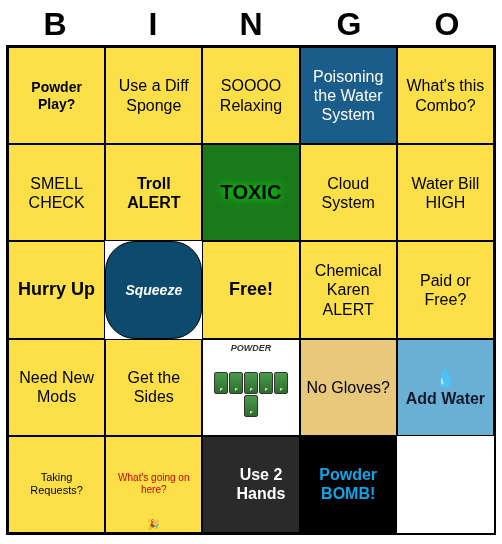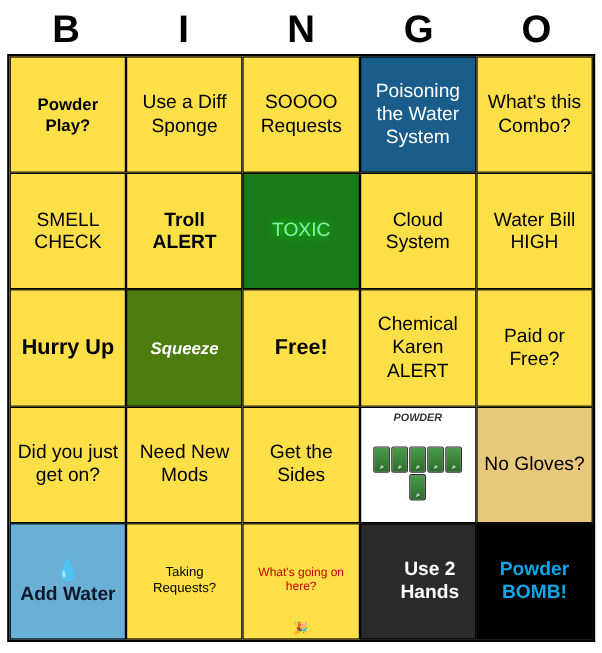--- a/index.html
+++ b/index.html
@@ -47,22 +47,23 @@
     }
     .cell-text {
       font-size: 16px;
       line-height: 1.2;
     }
     .cell-bold {
       font-weight: bold;
     }
     
     .cell-dark-bg {
-      background: #4d7c0f;
-      color: #fff;
+      background: #0c4a6e;
+      color: #fff;
+      border-radius: 30px;
     }
     .cell-green-bg {
       background: #1a7a1a;
       color: #00ff00;
     }
     .cell-free {
       font-size: 18px;
       font-weight: bold;
       color: #000;
     }
@@ -138,23 +139,23 @@
     .powder-label {
       position: absolute;
       top: 3px;
       font-size: 9px;
       font-weight: bold;
       color: #333;
       background: rgba(255,255,255,0.8);
       padding: 0 2px;
     }
     .toxic-text {
-      font-size: 16px;
-      font-weight: normal;
-      color: #86efac;
+      font-size: 20px;
+      font-weight: bold;
+      color: #000000;
       text-shadow: 0 0 8px #00ff00;
     }
     .water-drops {
       font-size: 18px;
     }
   </style>
 </head>
 <body>
 
 <div class="bingo-header">
@@ -167,21 +168,21 @@
 
 <div class="bingo-grid">
 
   <div class="cell">
     <span class="cell-text cell-powder-play" style="font-weight:bold;font-size:14px;">Powder Play?</span>
   </div>
   <div class="cell">
     <span class="cell-text">Use a Diff Sponge</span>
   </div>
   <div class="cell">
-    <span class="cell-text">SOOOO Requests</span>
+    <span class="cell-text">SOOOO Relaxing</span>
   </div>
   <div class="cell cell-poisoning">
     <span class="cell-text">Poisoning the Water System</span>
   </div>
   <div class="cell">
     <span class="cell-text">What's this Combo?</span>
   </div>
 
   <div class="cell">
     <span class="cell-text">SMELL CHECK</span>
@@ -208,23 +209,20 @@
   <div class="cell">
     <span class="cell-free">Free!</span>
   </div>
   <div class="cell">
     <span class="cell-text">Chemical Karen ALERT</span>
   </div>
   <div class="cell">
     <span class="cell-text">Paid or Free?</span>
   </div>
 
-  <div class="cell">
-    <span class="cell-text">Did you just get on?</span>
-  </div>
   <div class="cell">
     <span class="cell-text">Need New Mods</span>
   </div>
   <div class="cell">
     <span class="cell-text">Get the Sides</span>
   </div>
   <div class="cell cell-powder" style="flex-direction:column;font-style:italic;">
     <span class="powder-label">POWDER</span>
     <div class="powder-cans" style="margin-top:14px;">
       <div class="can">

